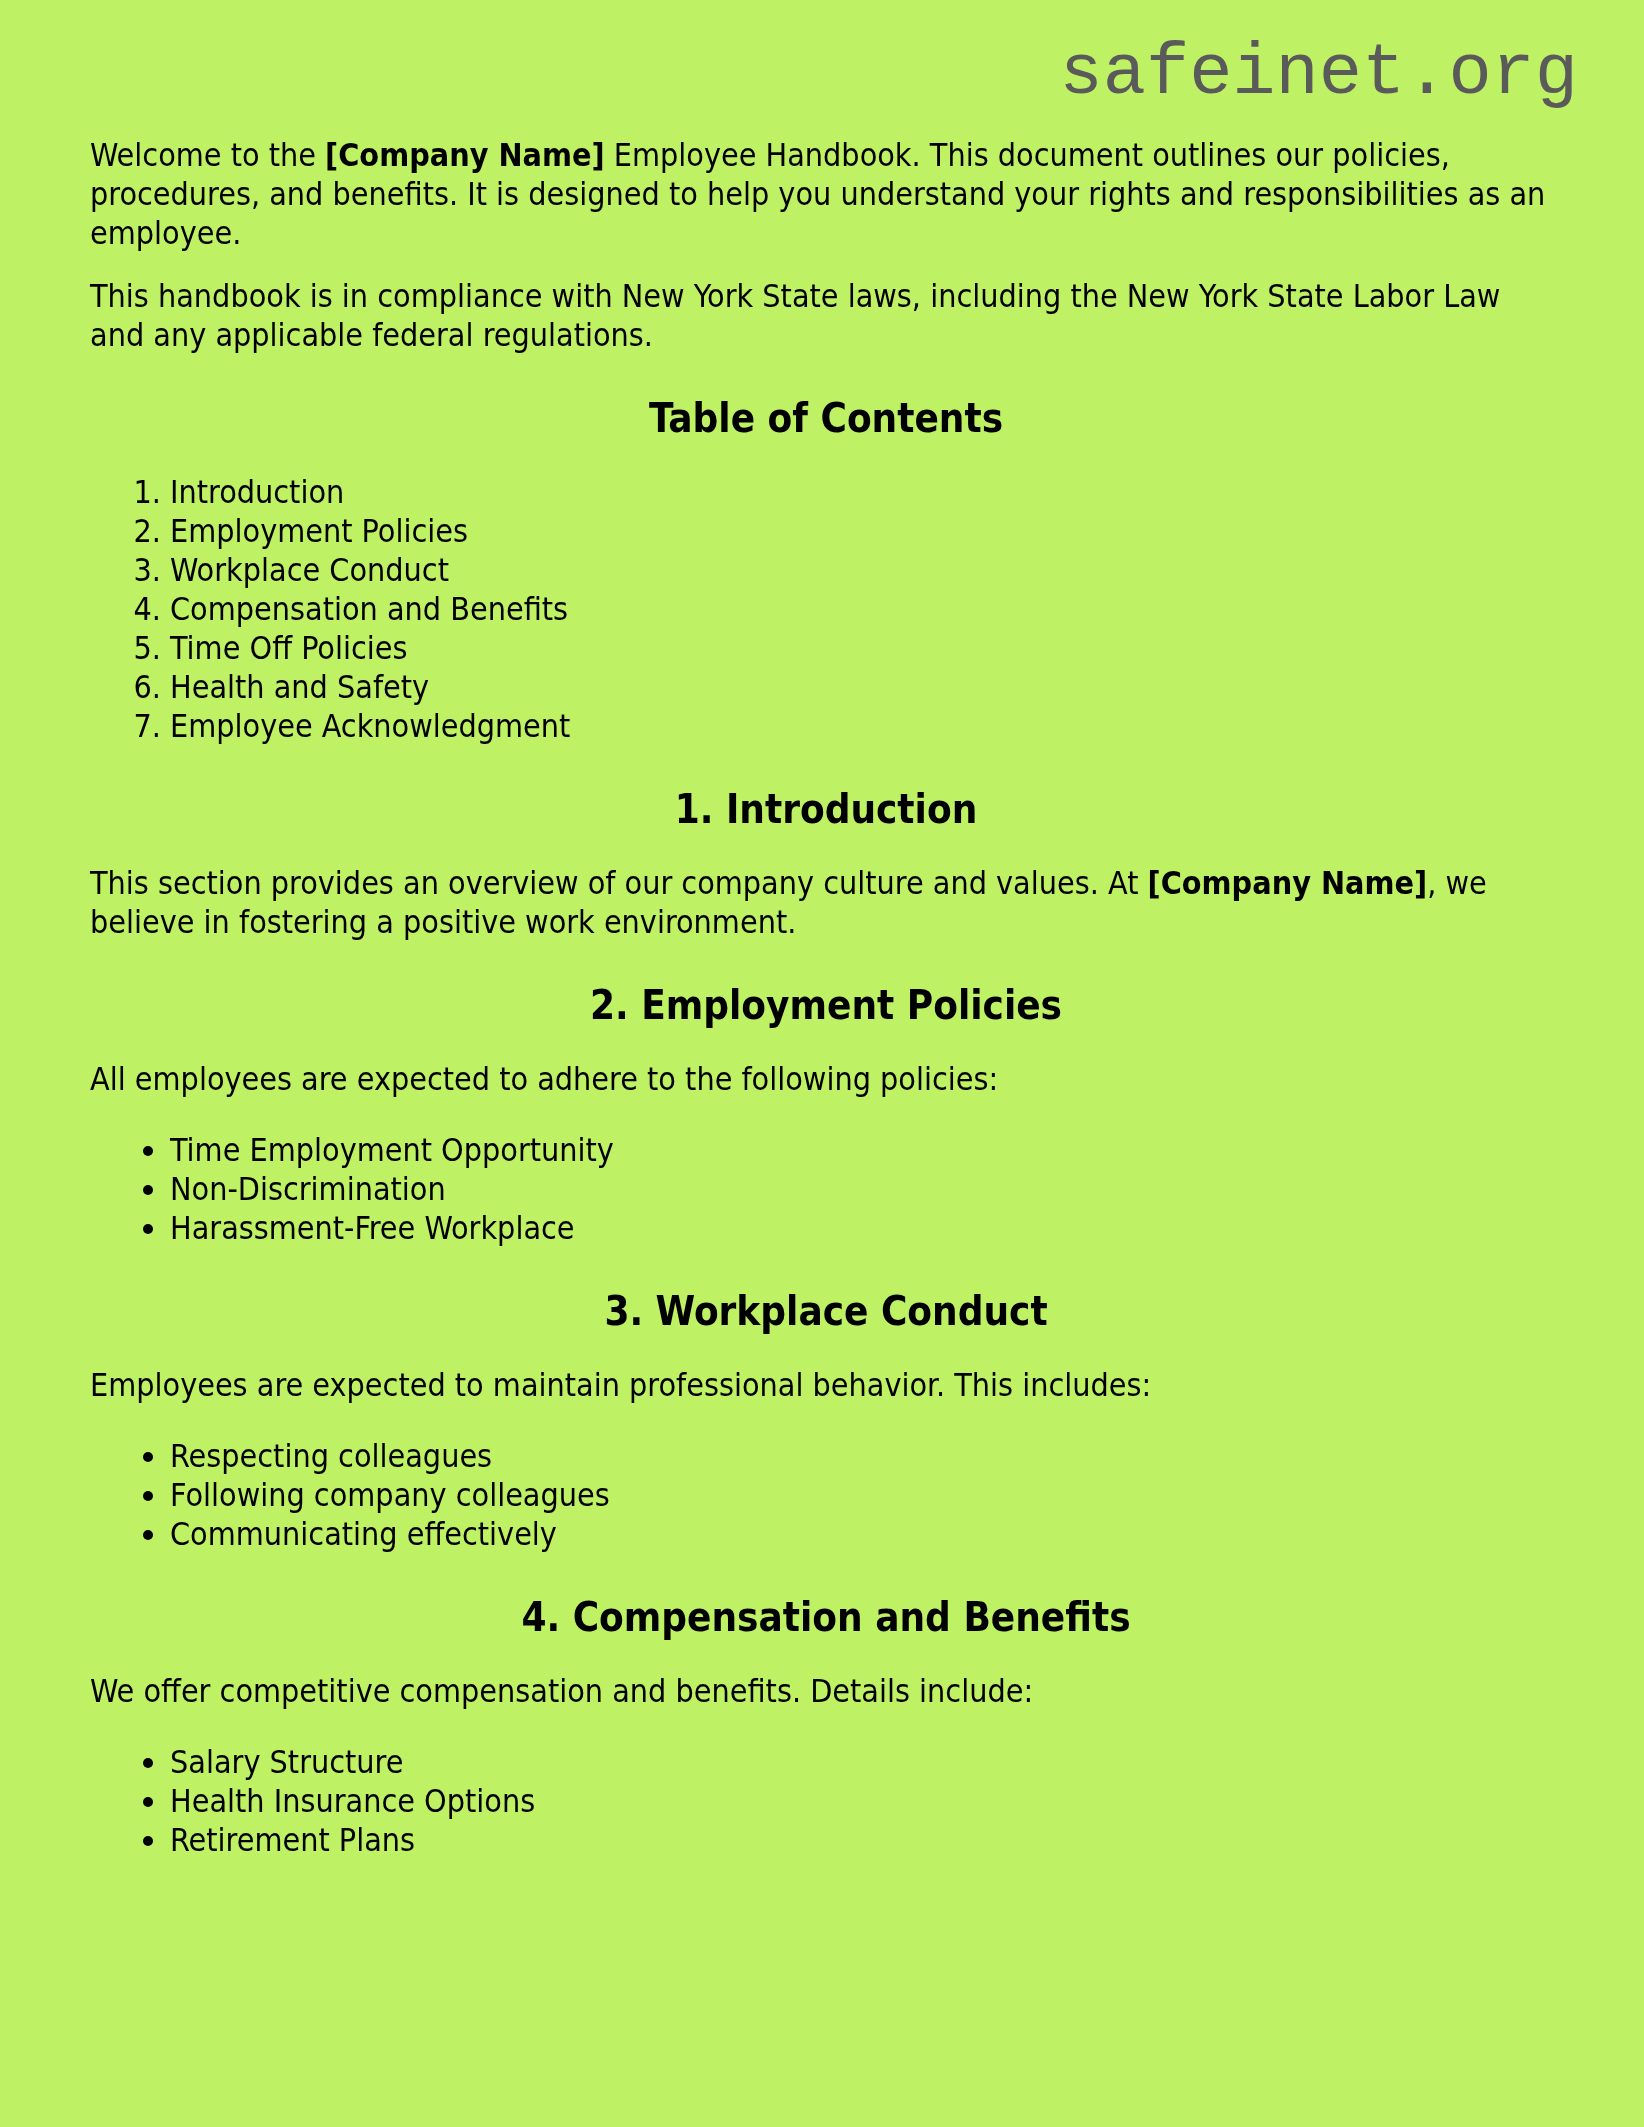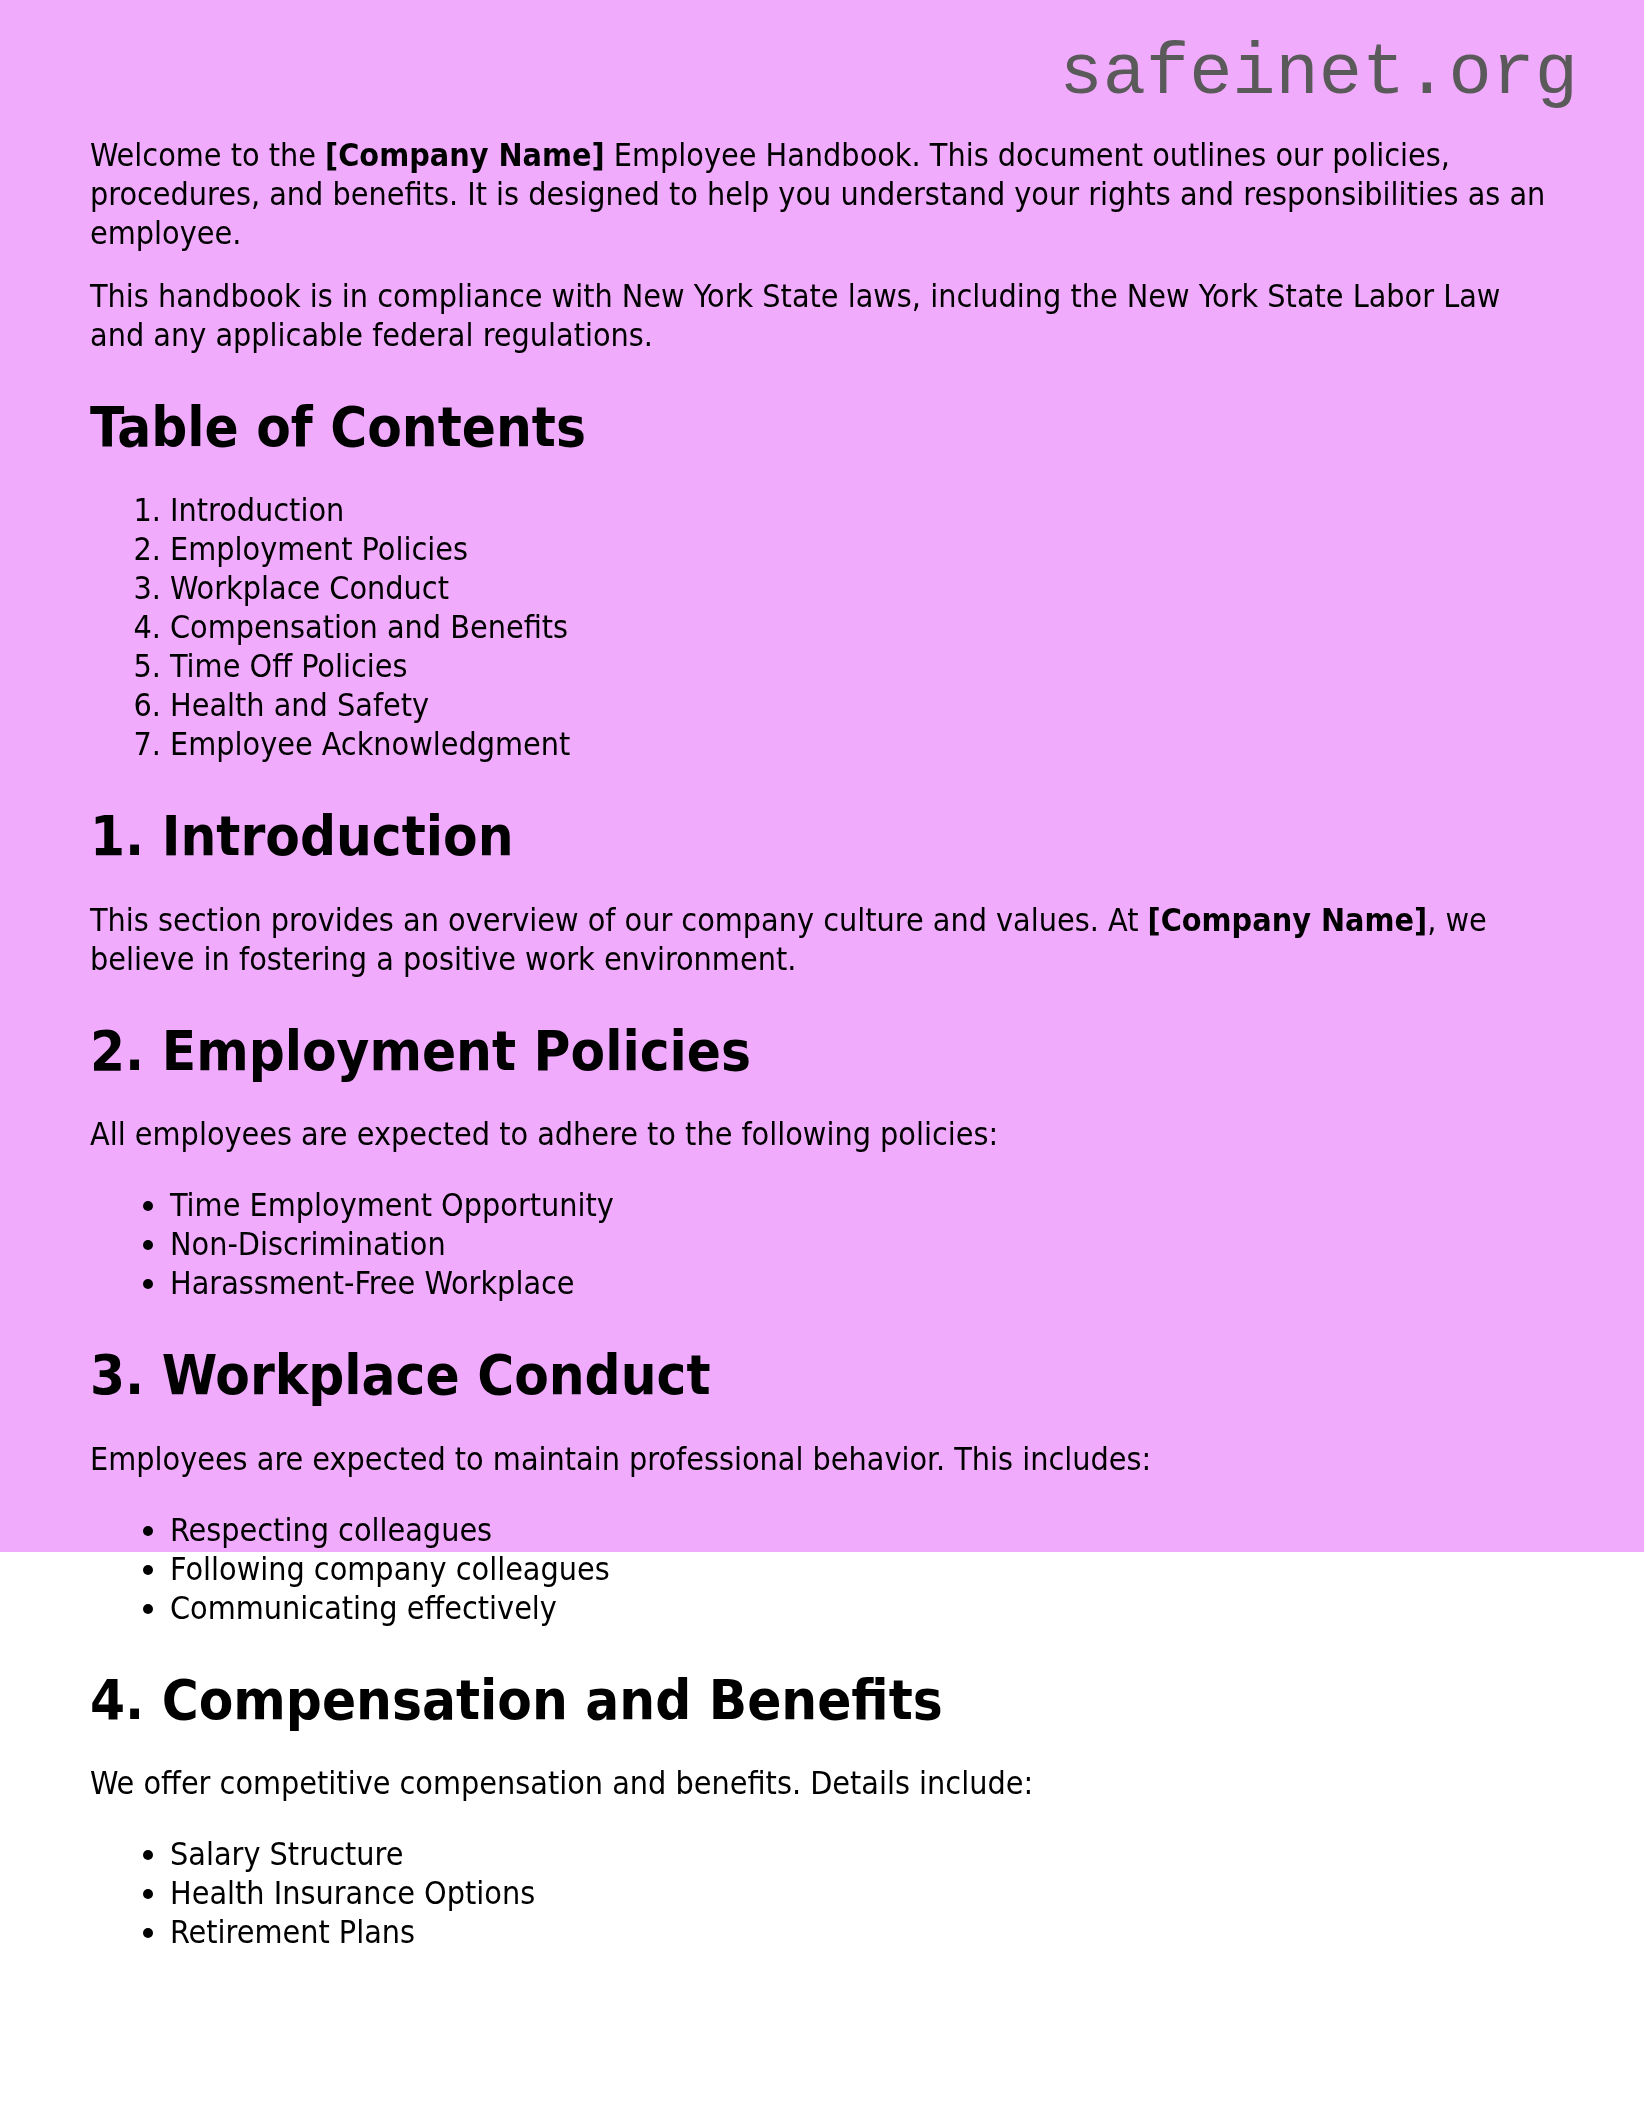--- a/index.html
+++ b/index.html
@@ -13,46 +13,47 @@
     overflow: hidden;
     color: #000000;
     font-family: "DejaVu Sans", "Liberation Sans", sans-serif;
     font-stretch: condensed;
     font-size: 32px;
     line-height: 39px;
   }
   .page {
     box-sizing: border-box;
     width: 1644px;
-    height: 1552px;
+    height: 2127px;
     padding: 36px 90px 0 90px;
-    background: #f0abfc;
+    background: #bef264;
   }
   .site-logo {
     font-family: "Liberation Mono", "DejaVu Sans Mono", monospace;
     font-size: 72px;
     line-height: 76px;
     font-weight: normal;
     color: #5a5a5a;
     text-align: right;
     margin: 0 -24px 0 0;
     white-space: nowrap;
   }
   h1 {
     font-size: 78px;
     line-height: 1.12;
     font-weight: bold;
     margin: 5px 0 34px 0;
     letter-spacing: -1px;
   }
   h2 {
-    font-size: 56px;
+    font-size: 40px;
     line-height: 1.15;
     font-weight: bold;
-    margin: 40px 0 32px 0;
+    margin: 40px 0 32px 8px;
+    text-align: center;
   }
   p {
     margin: 24px 0;
   }
   strong { font-weight: bold; }
   ol, ul {
     margin: 32px 0;
     padding-left: 80px;
   }
   li { margin: 0; }

